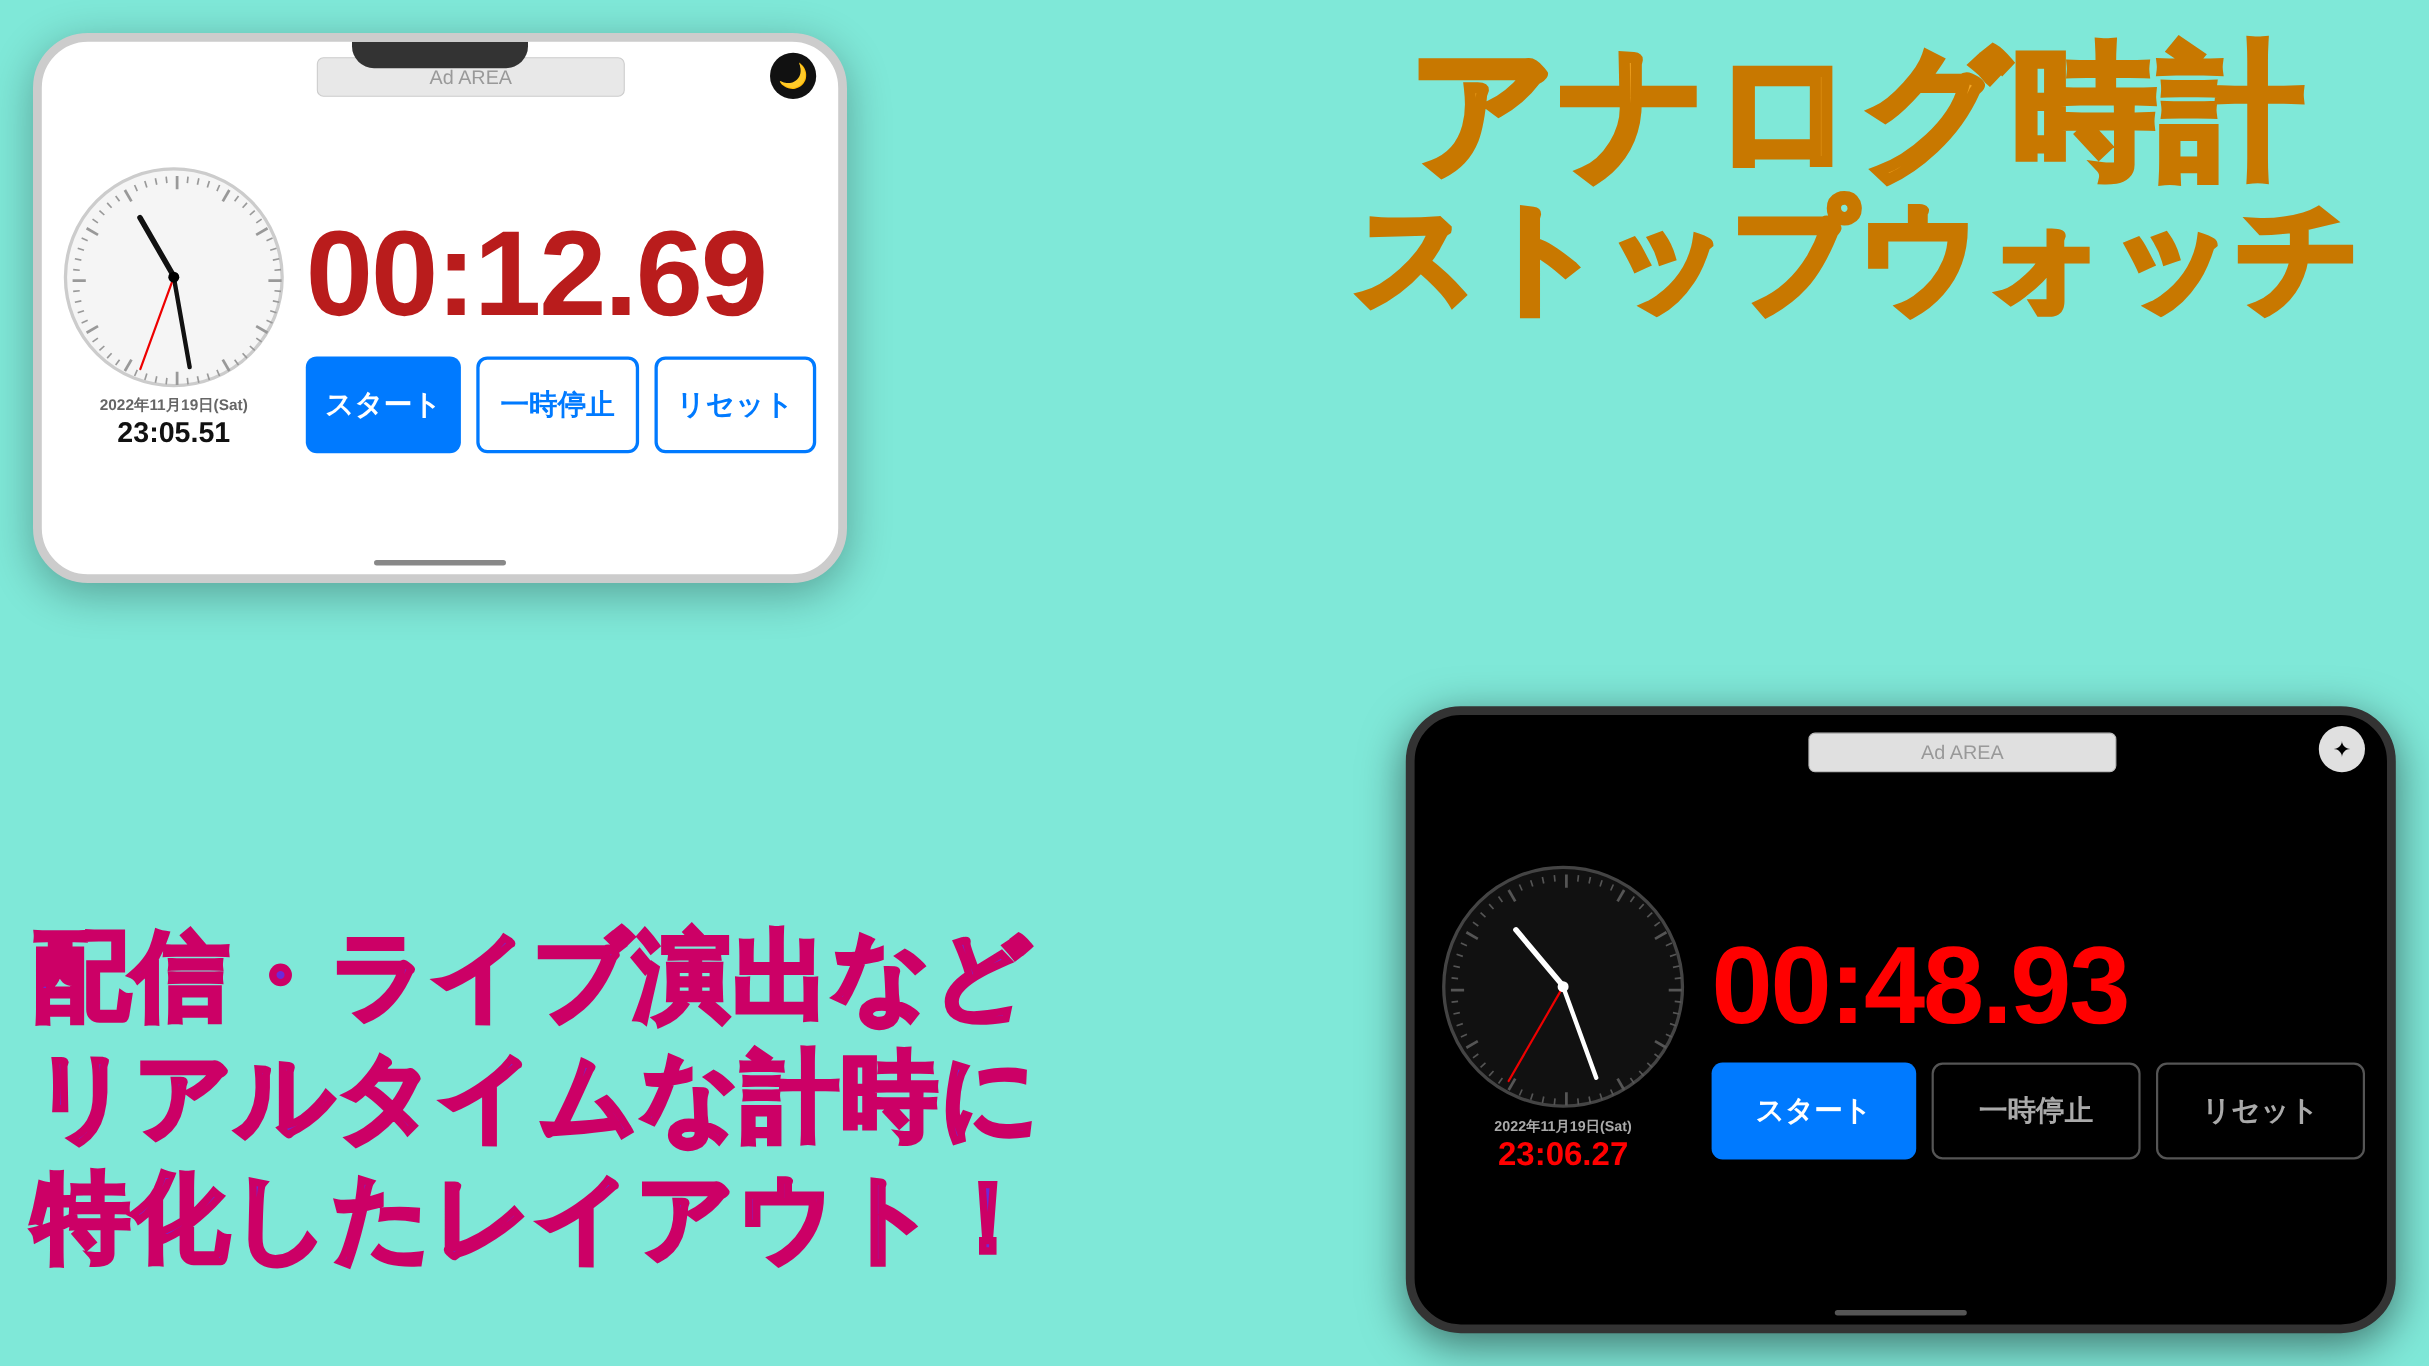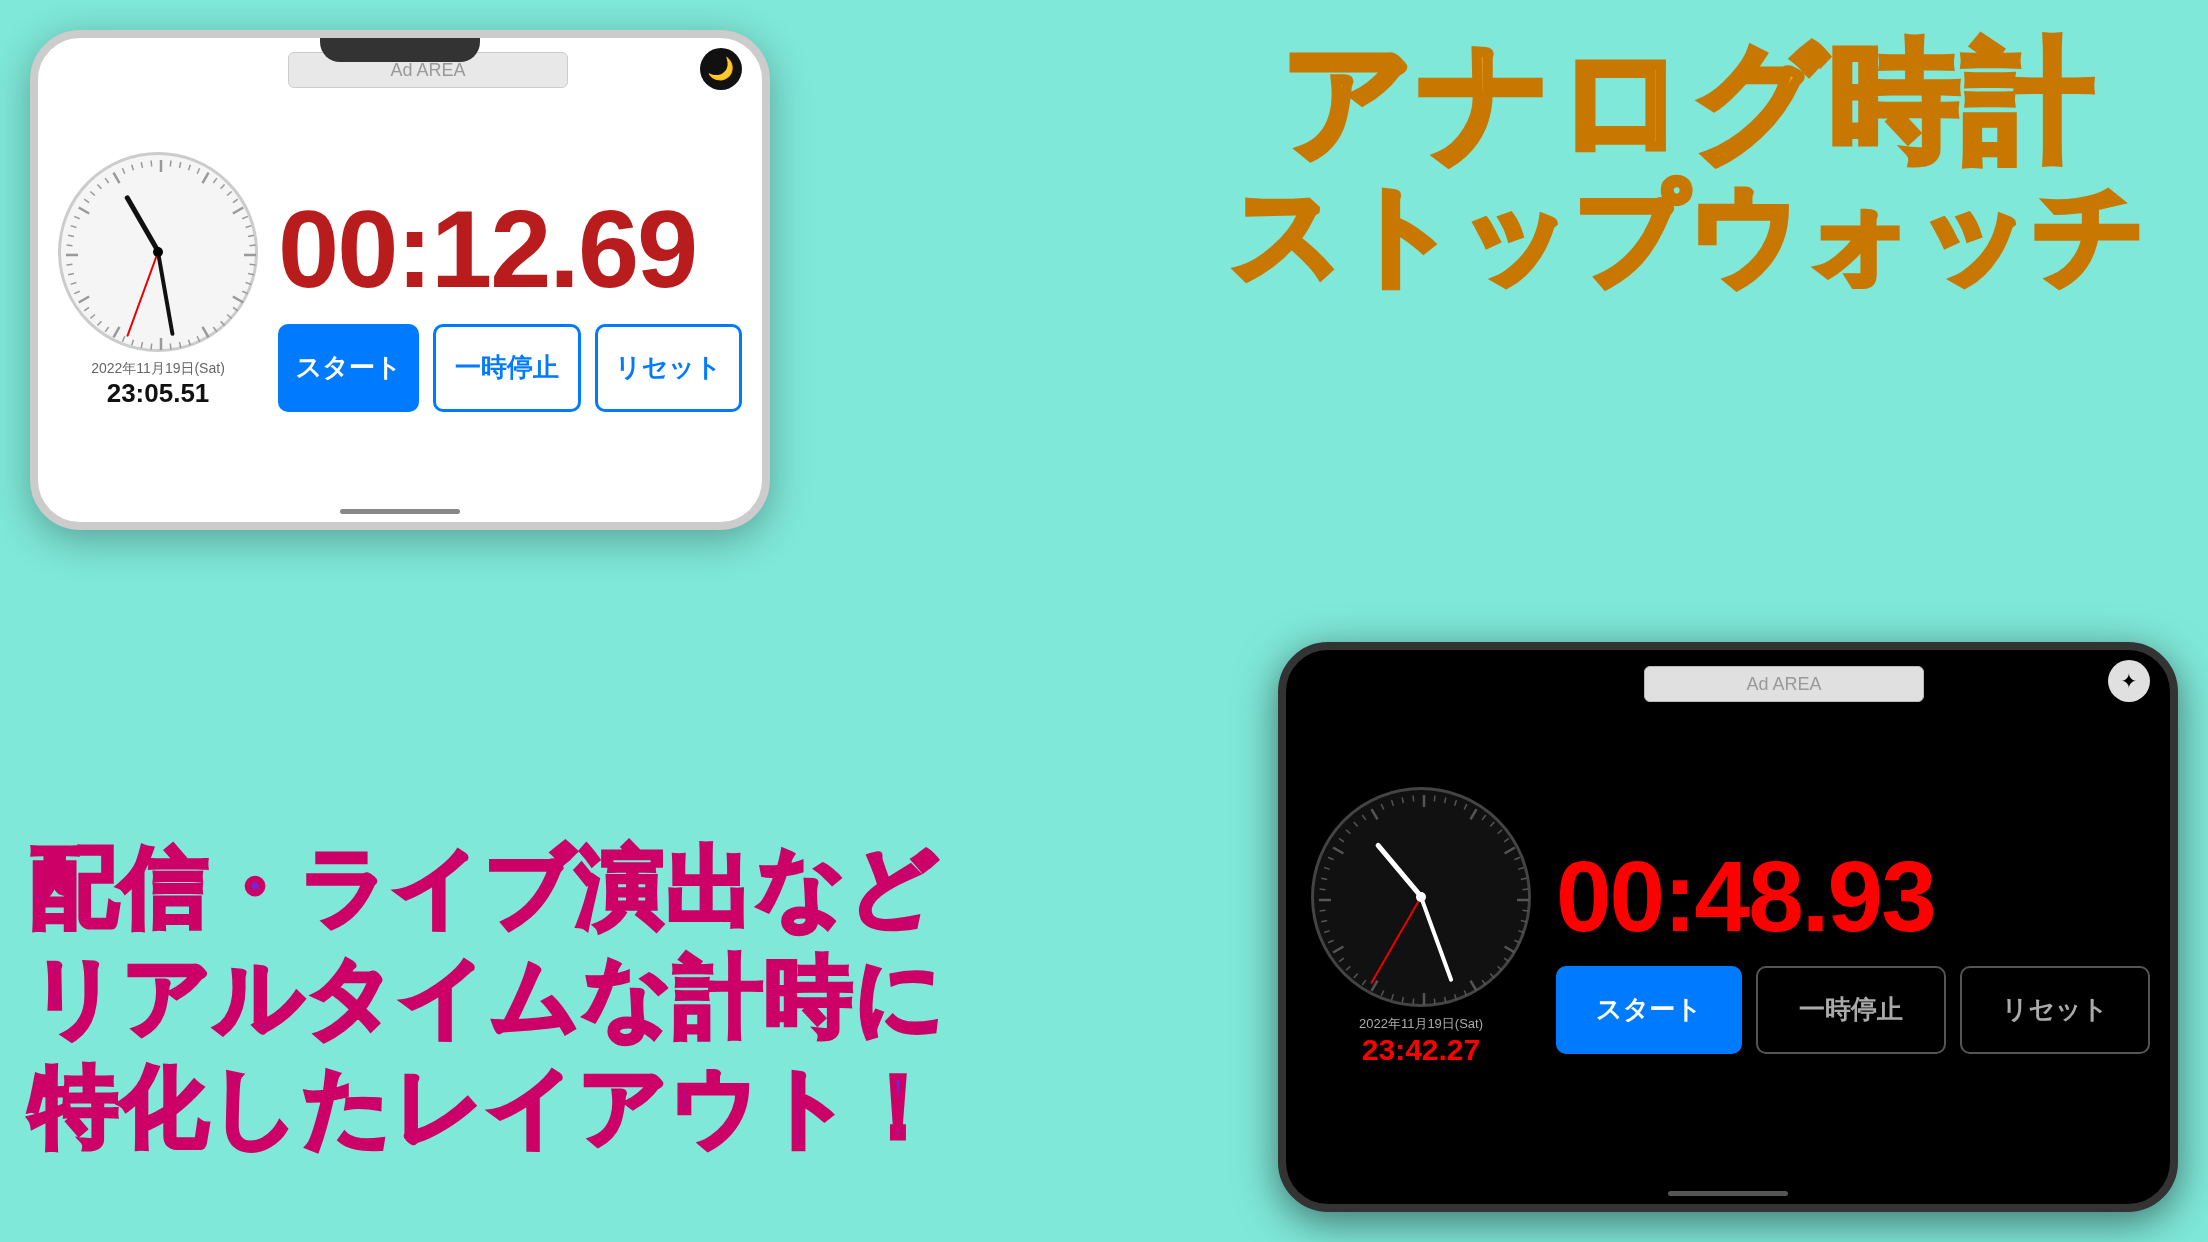--- a/index.html
+++ b/index.html
@@ -246,20 +246,21 @@
       background: #e00;
       margin-left: -1px;
       transform: rotate(210deg);
     }
 
     .date-label {
       font-size: 14px;
       color: #666;
       margin-top: 8px;
       text-align: center;
+      font-weight: bold;
     }
     .time-label-small {
       font-size: 26px;
       font-weight: 900;
       color: #111;
     }
     .phone-dark .date-label {
       color: #aaa;
     }
     .phone-dark .time-label-small {
@@ -560,21 +561,21 @@
               <line x1="-20.58325739095822" y1="-96.83661247264675" x2="-21.830727535864778" y2="-102.70549807704958" stroke="#555" stroke-width="1.5"></line>
               <line x1="-10.348317863497769" y1="-98.45766764145905" x2="-10.975488643103695" y2="-104.42479901366869" stroke="#555" stroke-width="1.5"></line>
             </g>
         </svg>
         <div class="clock-center" style="background:#fff;"></div>
         <div class="hand hour-hand-dark" style="height:70px;"></div>
         <div class="hand minute-hand-dark" style="height:90px;"></div>
         <div class="hand second-hand-dark" style="height:100px;"></div>
       </div>
       <div class="date-label" style="color:#aaa;font-size:13px;">2022年11月19日(Sat)</div>
-      <div class="time-label-small" style="color:#f00;font-size:30px;font-weight:900;">23:42.27</div>
+      <div class="time-label-small" style="color:#f00;font-size:30px;font-weight:900;">23:06.27</div>
     </div>
 
     <div class="stopwatch-area">
       <div class="stopwatch-time" style="color:#f00;font-size:100px;">00:48.93</div>
       <div class="btn-row">
         <button class="sw-btn btn-start-dark">スタート</button>
         <button class="sw-btn btn-pause-dark">一時停止</button>
         <button class="sw-btn btn-reset-dark">リセット</button>
       </div>
     </div>

